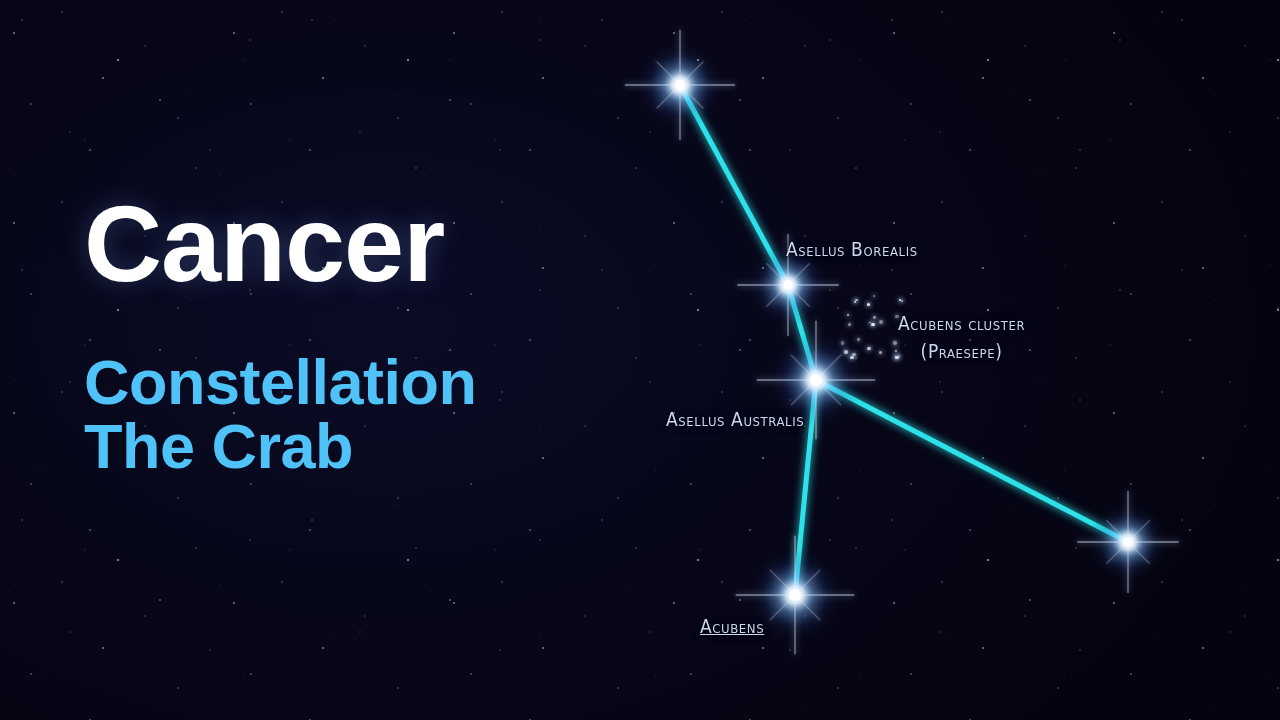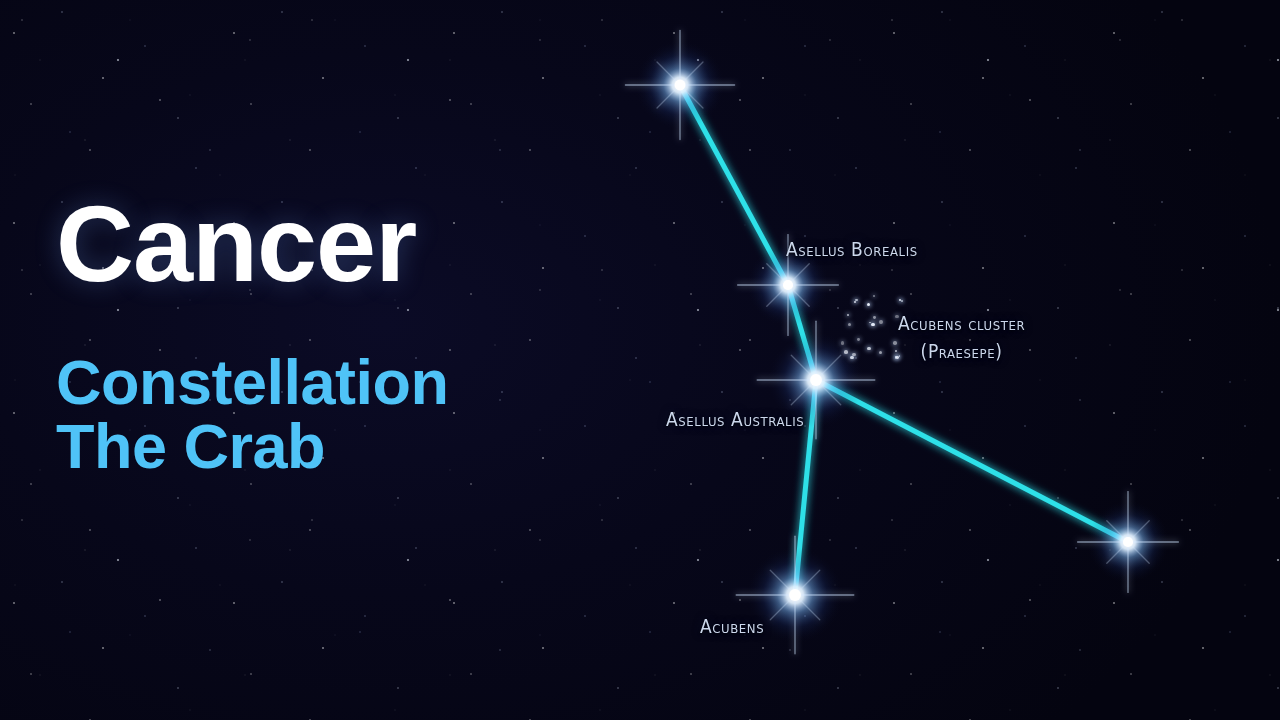--- a/index.html
+++ b/index.html
@@ -46,21 +46,21 @@
       radial-gradient(0.8px 0.8px at 40px 60px, rgba(255,255,255,.35), transparent),
       radial-gradient(0.8px 0.8px at 130px 20px, rgba(200,210,255,.3), transparent),
       radial-gradient(0.9px 0.9px at 85px 140px, rgba(255,255,255,.3), transparent),
       radial-gradient(0.8px 0.8px at 190px 95px, rgba(225,235,255,.32), transparent),
       radial-gradient(0.8px 0.8px at 15px 175px, rgba(255,255,255,.28), transparent);
     background-size:205px 205px;
     background-repeat:repeat;
   }
 
   
-  #titleblock{position:absolute;left:56px;top:190px;z-index:6;}
+  #titleblock{position:absolute;left:84px;top:190px;z-index:6;}
   #main-title{
     font-size:108px;line-height:1;font-weight:bold;color:#ffffff;
     letter-spacing:-1px;margin:0;
     text-shadow:0 0 26px rgba(120,170,255,.28);
   }
   .subtitle-line{
     font-size:63px;line-height:1.02;font-weight:bold;
     letter-spacing:-.5px;margin:0;
   }
   #subtitle-wrap{margin-top:52px;}
@@ -75,21 +75,21 @@
     font-family:"DejaVu Sans Condensed","DejaVu Sans", sans-serif;
     font-variant:small-caps;
     font-size:19px;
     letter-spacing:.6px;
     color:#ccd8ec;
     white-space:nowrap;
     text-shadow:0 0 9px rgba(10,16,40,.95),0 1px 3px rgba(0,0,0,.9);
   }
   #label-asellus-borealis{left:786px;top:238px;}
   #label-asellus-australis{left:666px;top:408px;}
-  #label-acubens{left:700px;top:615px;}
+  #label-acubens{left:700px;top:615px;text-decoration:underline;}
   #label-beehive{left:898px;top:310px;text-align:center;line-height:1.45;}
   #label-beehive .bee-l2{display:block;}
 
   
   #beehive-cluster{position:absolute;left:830px;top:288px;width:78px;height:78px;z-index:5;pointer-events:none;}
   #beehive-cluster i{
     position:absolute;display:block;border-radius:50%;
     background:#eef4ff;box-shadow:0 0 4px 1px rgba(190,215,255,.75);
   }
 </style>

